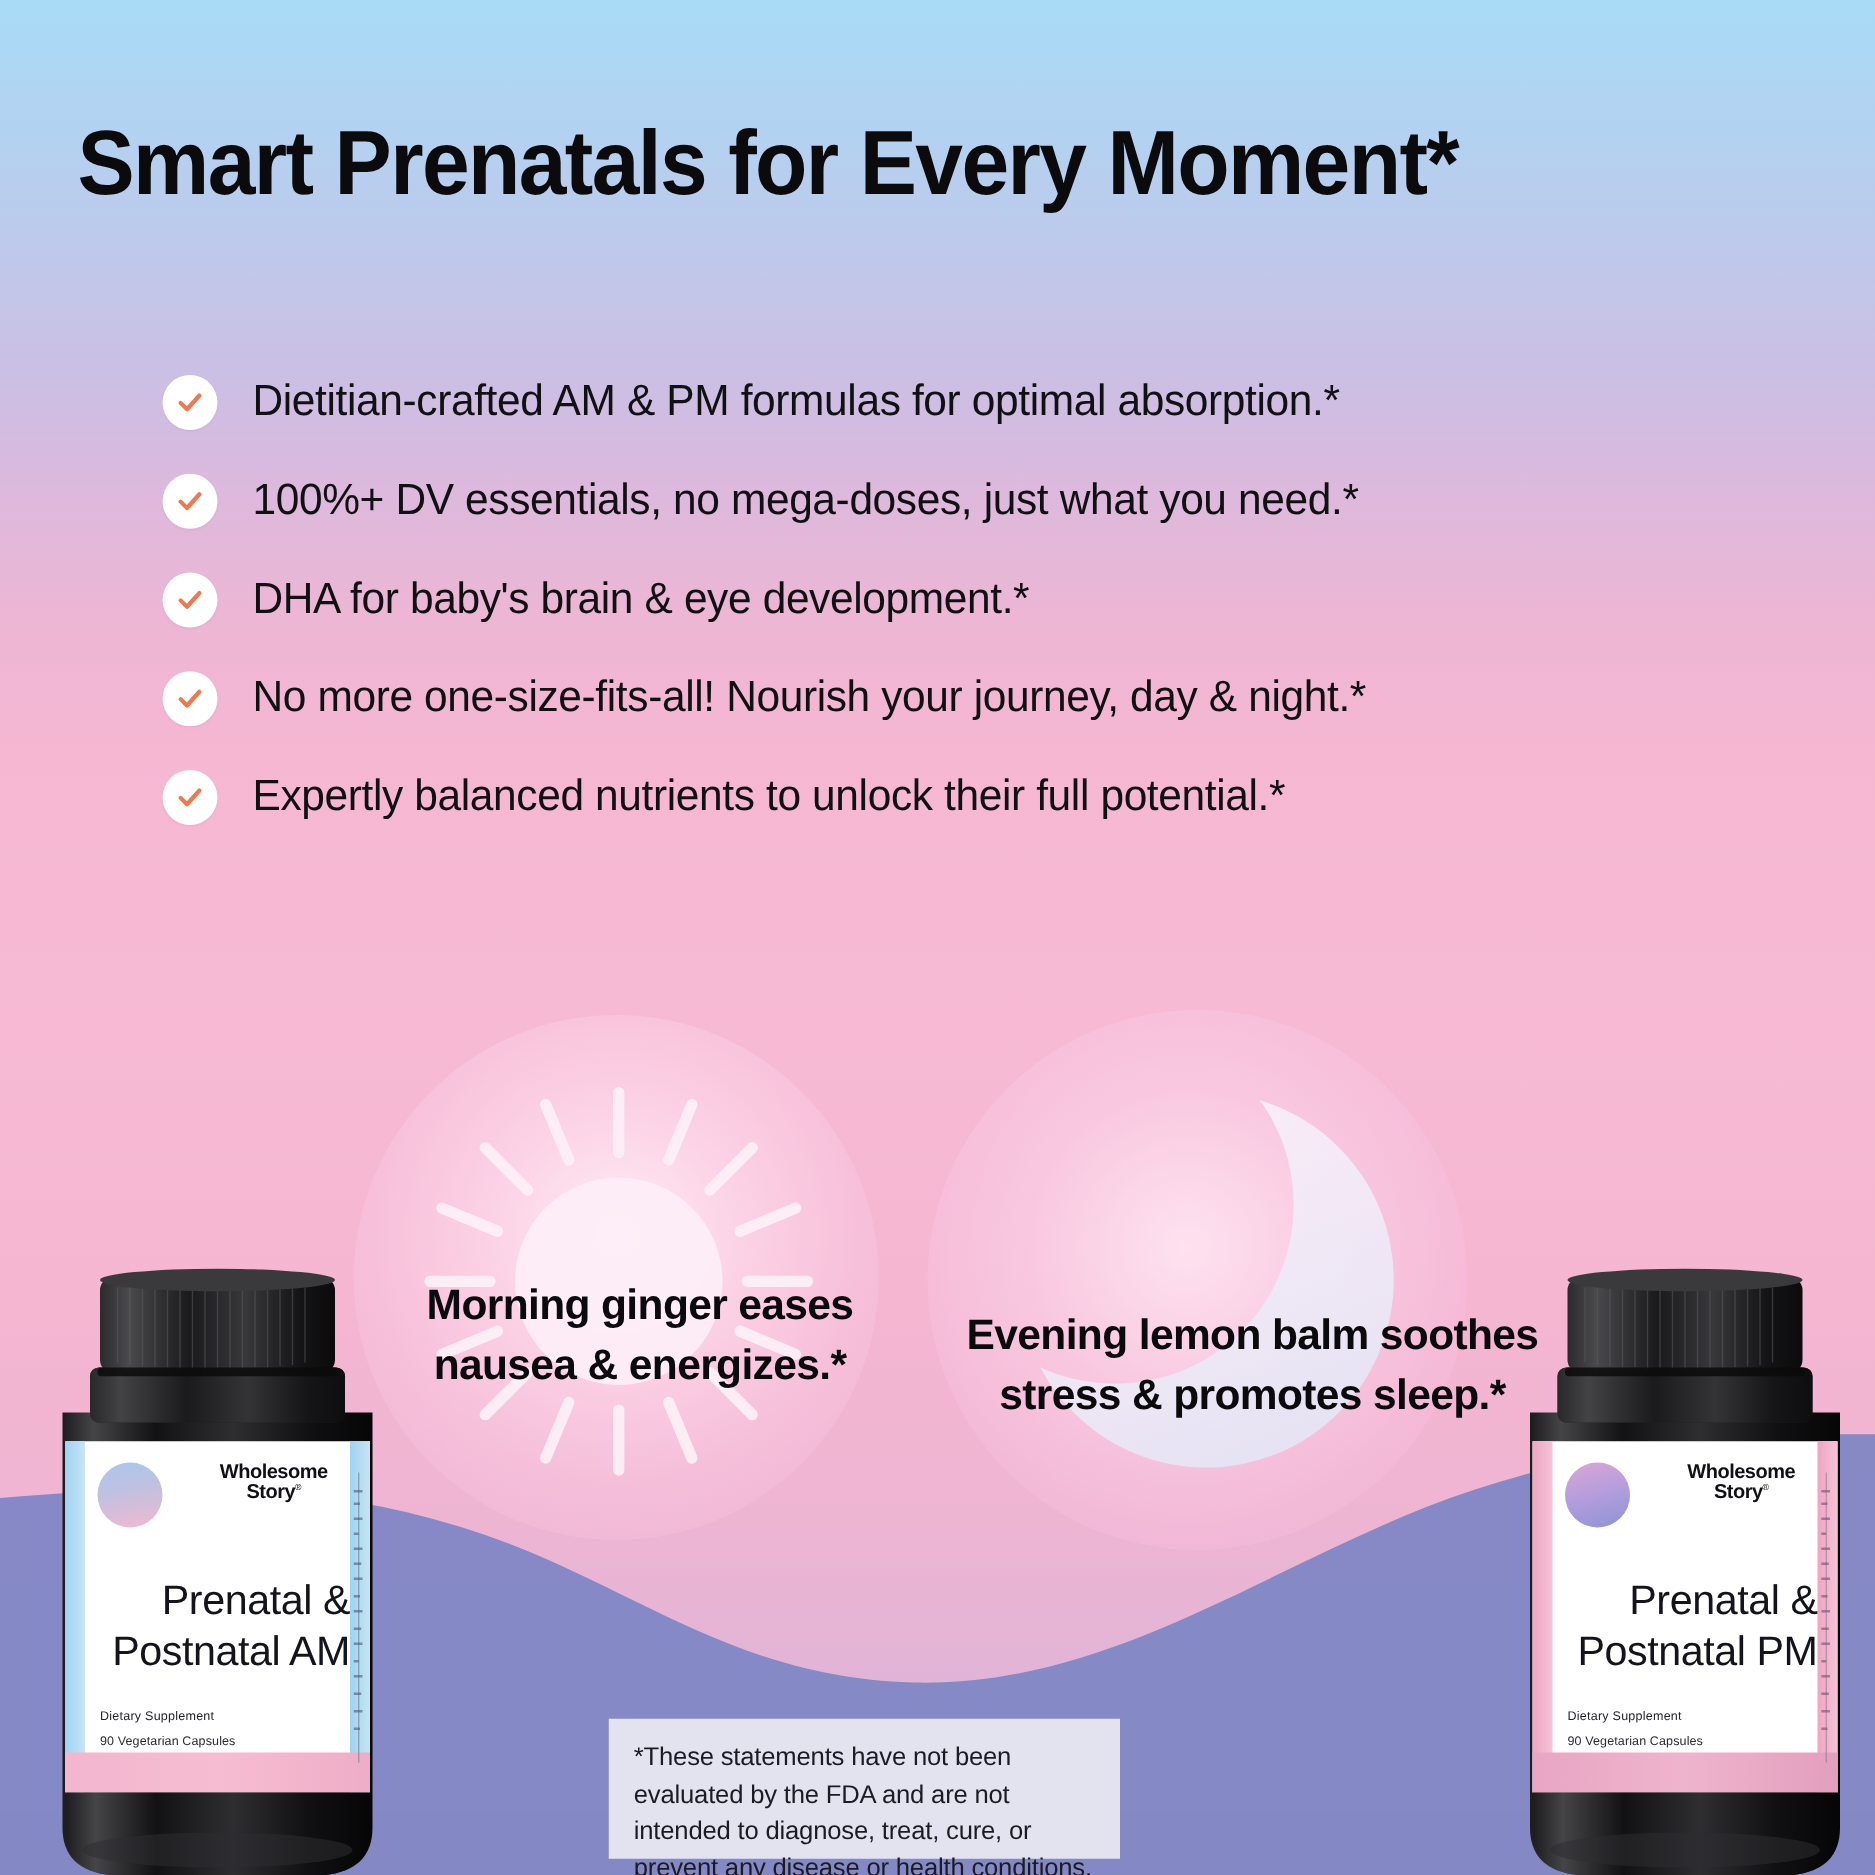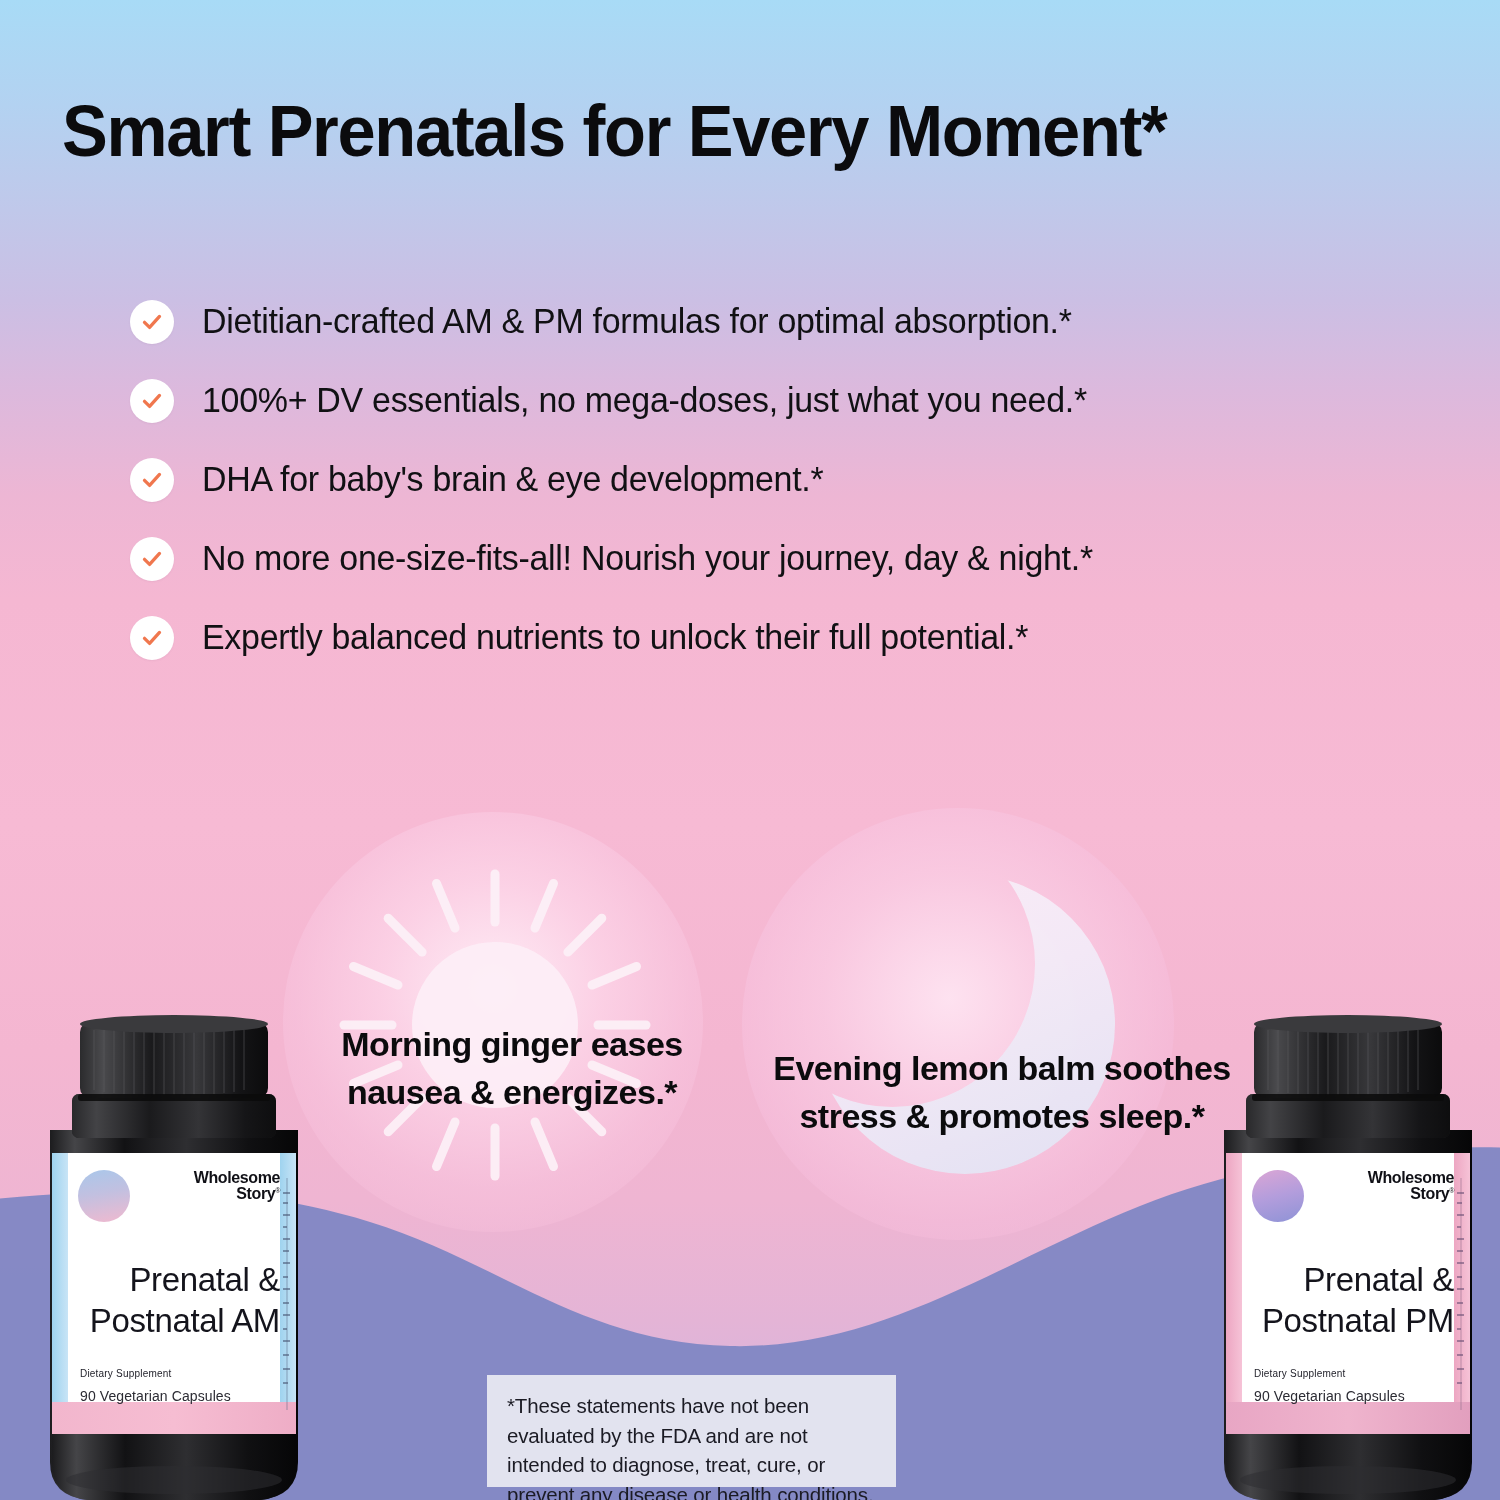--- a/index.html
+++ b/index.html
@@ -165,32 +165,32 @@
   }
   .label-sub {
     position:absolute;
     font-size:10px;
     color:#23232c;
     letter-spacing:0.2px;
     font-weight:400;
   }
   .label-sub2 {
     position:absolute;
-    font-size:14px;
+    font-size:10px;
     color:#2b2b33;
     letter-spacing:0.1px;
     font-weight:400;
   }
   .brand {
     position:absolute;
     font-weight:700;
     font-size:16px;
     line-height:1.03;
     color:#101016;
-    text-align:right;
+    text-align:center;
     letter-spacing:-0.4px;
     white-space:pre-line;
   }
   .brand .reg { font-size:7px; vertical-align:super; font-weight:400; }
 
   .label-dot {
     position:absolute;
     width:52px; height:52px;
     border-radius:50%;
   }

